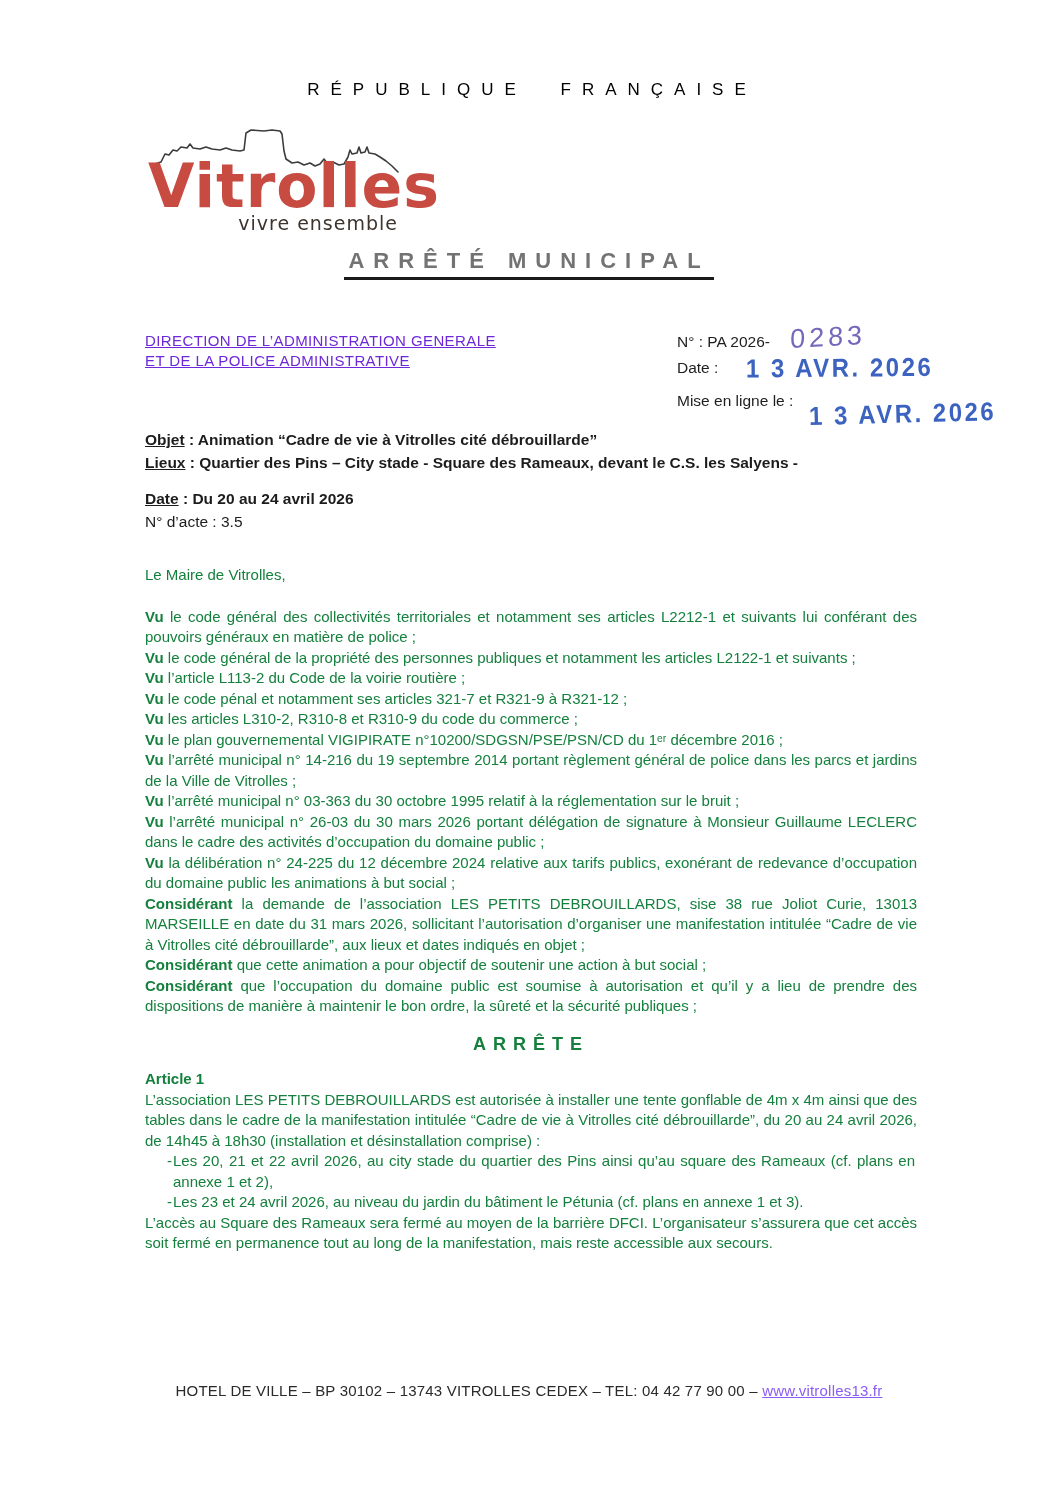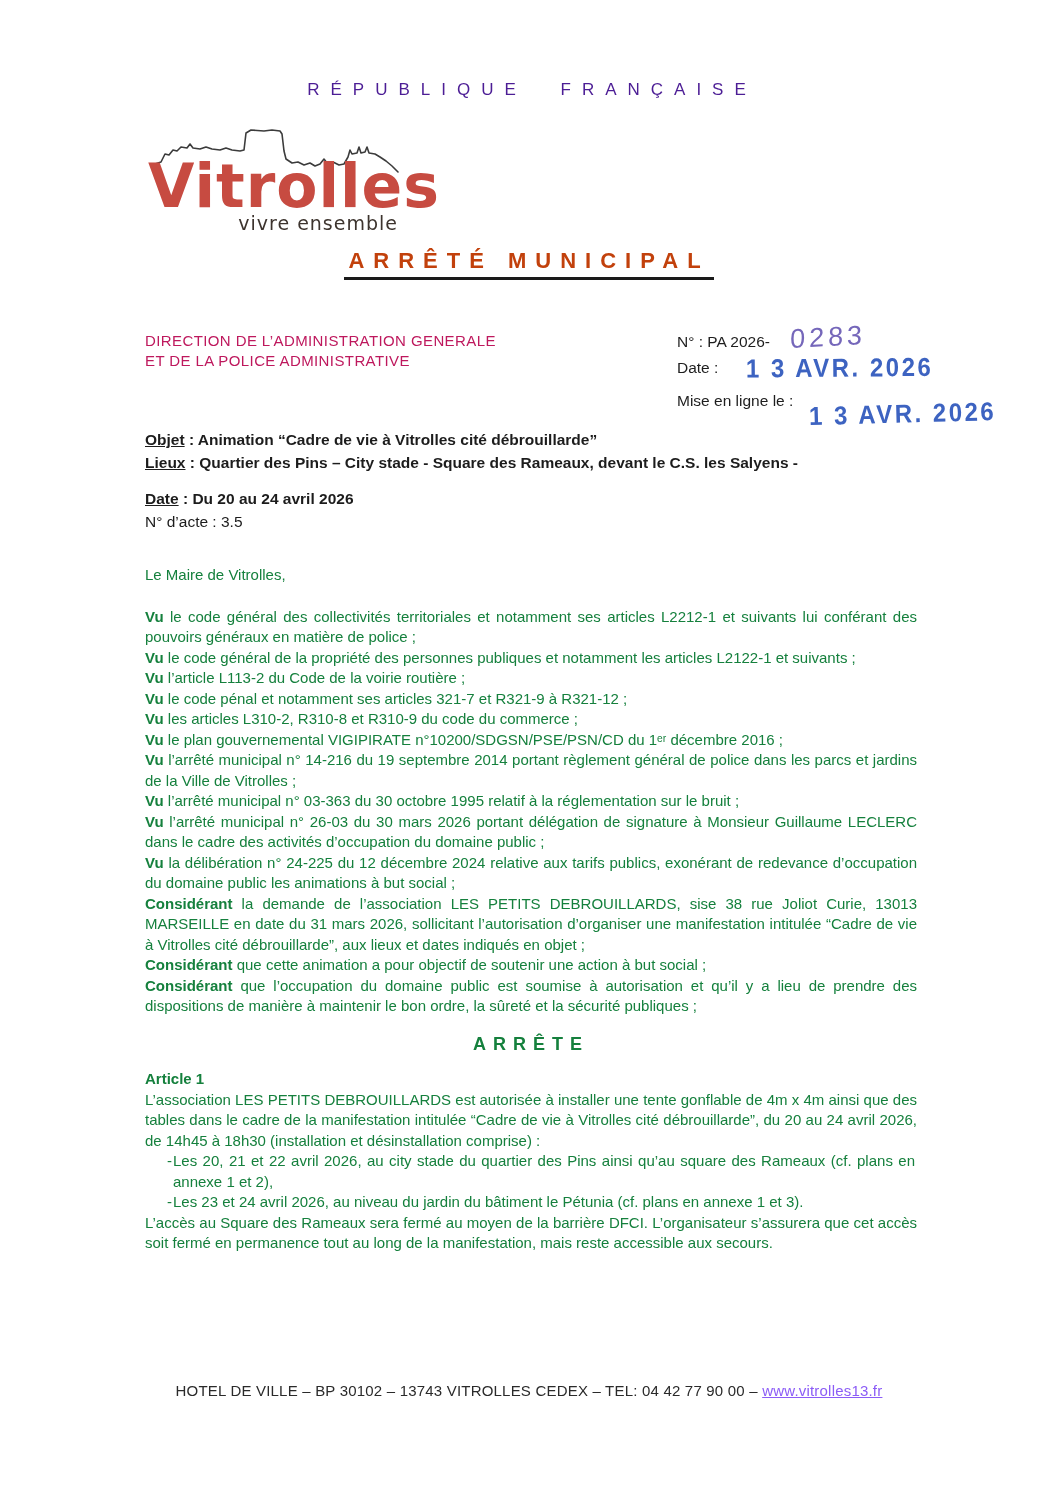--- a/index.html
+++ b/index.html
@@ -14,21 +14,21 @@
   }
 
   
   .republique {
     position: absolute;
     top: 80px; left: 0; right: 2px;
     text-align: center;
     font-size: 17px;
     letter-spacing: 11px;
     word-spacing: 18px;
-    color: #4c1d95;
+    color: #000000;
     padding-left: 8px;
   }
   .logo {
     position: absolute;
     top: 120px; left: 148px;
     width: 280px;
   }
   .skyline { display: block; margin-left: 4px; }
   .logo-word {
     font-size: 60px;
@@ -53,31 +53,32 @@
     top: 248px; left: 0; right: 0;
     text-align: center;
   }
   .doc-title {
     display: inline-block;
     font-size: 22px;
     font-weight: bold;
     letter-spacing: 9px;
     border-bottom: 3px solid #1a1a1a;
     padding: 0 4px 3px 4px;
-    color: #c2410c;
+    color: #737373;
   }
 
   
   .direction {
     position: absolute;
     top: 331px; left: 145px;
     font-size: 15px;
     line-height: 20px;
     letter-spacing: 0.4px;
-    color: #be185d;
+    color: #6d28d9;
+    text-decoration: underline;
   }
   .meta-right { position: absolute; top: 326px; left: 677px; width: 340px; font-size: 15.5px; }
   .m-label { color: #1e1e1e; }
   .num-line { position: absolute; top: 7px; left: 0; }
   .num-hand {
     position: absolute; top: -4px; left: 113px;
     font-size: 27px;
     color: #7567ba;
     letter-spacing: 4px;
     transform: rotate(-3deg) skewX(-4deg);

